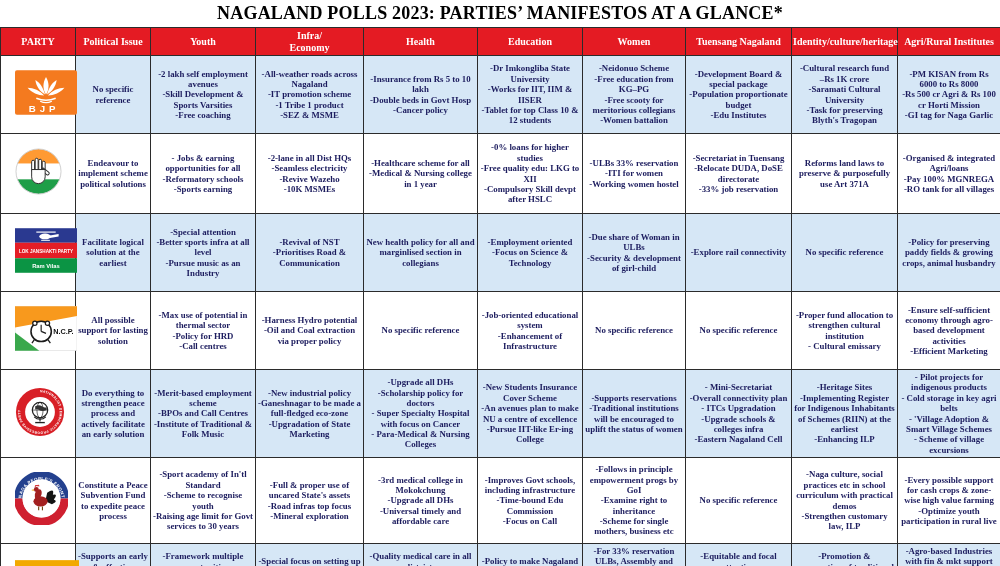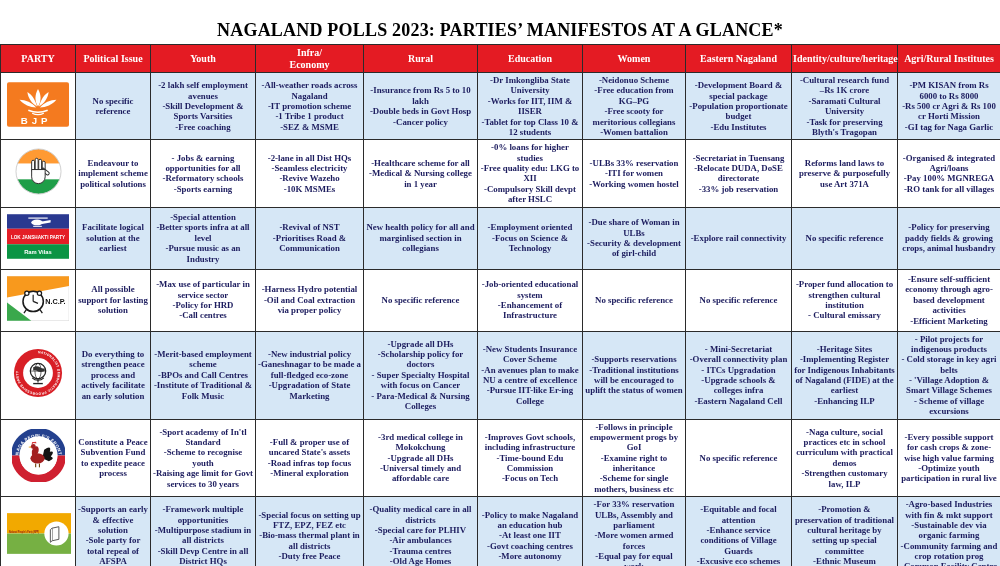--- a/index.html
+++ b/index.html
@@ -1,24 +1,24 @@
 <!DOCTYPE html>
 <html><head>
 <meta charset="utf-8">
 <style>
   html,body{margin:0;padding:0;background:#fff;}
   .page{width:1000px;font-family:"Liberation Serif",serif;color:#000;}
-  .title{margin:20px 0 3px;text-align:center;font-size:18px;font-weight:bold;letter-spacing:.2px;}
+  .title{margin:3px 0 3px;text-align:center;font-size:18px;font-weight:bold;letter-spacing:.2px;}
   table.grid{border-collapse:collapse;table-layout:fixed;width:1000px;}
   table.grid th, table.grid td{border:1px solid #2b2b2b;box-sizing:border-box;}
   thead th{background:#e41b23;color:#fff;font-size:10px;font-weight:bold;padding:2px 1px;
            white-space:pre-line;line-height:1.15;height:22px;}
   td.cell{white-space:pre-line;font-size:8.8px;font-weight:bold;color:#1c1c5e;
           text-align:center;vertical-align:middle;padding:2px 2px;line-height:1.18;}
-  td.party{background:#fff;text-align:center;vertical-align:middle;padding:6px;}
+  td.party{background:#fff;text-align:center;vertical-align:middle;padding:14px;}
   tbody tr:nth-child(odd) td.cell{background:#d6e7f6;}
   tbody tr:nth-child(even) td.cell{background:#ffffff;}
   tbody tr:nth-child(1){height:61px}
   tbody tr:nth-child(2){height:59px}
   tbody tr:nth-child(3){height:45px}
   tbody tr:nth-child(4){height:45px}
   tbody tr:nth-child(5){height:75px}
   tbody tr:nth-child(6){height:70px}
   tbody tr:nth-child(7){height:75px}
   tbody tr:nth-child(8){height:58px}
@@ -43,24 +43,24 @@
       <col style="width:106px">
         <col style="width:103px">
     </colgroup>
     <thead>
       <tr>
         <th>PARTY</th>
         <th>Political Issue</th>
         <th>Youth</th>
         <th>Infra/
 Economy</th>
-        <th>Rural</th>
+        <th>Health</th>
         <th>Education</th>
         <th>Women</th>
-        <th>Eastern Nagaland</th>
+        <th>Tuensang Nagaland</th>
         <th>Identity/culture/heritage</th>
         <th>Agri/Rural Institutes</th>
       </tr>
     </thead>
     <tbody>
 
       <tr id="row-bjp">
         <td class="party">
           <svg viewBox="0 0 64 46" width="62" height="45">
             <rect width="64" height="46" rx="2" fill="#f47a1f"></rect>
@@ -199,21 +199,21 @@
               <circle cx="33.5" cy="17.5" r="2.2" stroke-width="1.3"></circle>
               <line x1="27" y1="26" x2="27" y2="19" stroke-width="1.2"></line>
               <line x1="27" y1="26" x2="32" y2="28" stroke-width="1.2"></line>
               <line x1="20" y1="34.5" x2="17.5" y2="38" stroke-width="1.3"></line>
               <line x1="34" y1="34.5" x2="36.5" y2="38" stroke-width="1.3"></line>
             </g>
             <text x="50" y="29" text-anchor="middle" font-size="7.5" font-weight="bold" fill="#111">N.C.P.</text>
           </svg>
         </td>
       <td class="cell">All possible support for lasting solution</td>
-          <td class="cell">-Max use of particular in service sector
+          <td class="cell">-Max use of potential in thermal sector
 -Policy for HRD
 -Call centres</td>
           <td class="cell">-Harness Hydro potential
 -Oil and Coal extraction via proper policy</td>
           <td class="cell">No specific reference</td>
           <td class="cell">-Job-oriented educational system
 -Enhancement of Infrastructure</td>
           <td class="cell">No specific reference</td>
           <td class="cell">No specific reference</td>
           <td class="cell">-Proper fund allocation to strengthen cultural institution
@@ -259,21 +259,21 @@
 -An avenues plan to make NU a centre of excellence
 -Pursue IIT-like Er-ing College</td>
           <td class="cell">-Supports reservations
 -Traditional institutions will be encouraged to uplift the status of women</td>
           <td class="cell">- Mini-Secretariat
 -Overall connectivity plan
 - ITCs Upgradation
 -Upgrade schools &amp; colleges infra
 -Eastern Nagaland Cell</td>
           <td class="cell">-Heritage Sites
--Implementing Register for Indigenous Inhabitants of Nagaland (FIDE) at the earliest
+-Implementing Register for Indigenous Inhabitants of Schemes (RIIN) at the earliest
 -Enhancing ILP</td>
           <td class="cell">- Pilot projects for indigenous products
 - Cold storage in key agri belts
 - 'Village Adoption &amp; Smart Village Schemes
 - Scheme of village excursions</td>
         </tr>
 
       <tr id="row-npf">
         <td class="party">
           <svg viewBox="0 0 56 56" width="53" height="53">
@@ -308,21 +308,21 @@
 -Scheme to recognise youth
 -Raising age limit for Govt services to 30 years</td>
           <td class="cell">-Full &amp; proper use of uncared State's assets
 -Road infras top focus
 -Mineral exploration</td>
           <td class="cell">-3rd medical college in Mokokchung
 -Upgrade all DHs
 -Universal timely and affordable care</td>
           <td class="cell">-Improves Govt schools, including infrastructure
 -Time-bound Edu Commission
--Focus on Tech</td>
+-Focus on Call</td>
           <td class="cell">-Follows in principle empowerment progs by GoI
 -Examine right to inheritance
 -Scheme for single mothers, business etc</td>
           <td class="cell">No specific reference</td>
           <td class="cell">-Naga culture, social practices etc in  school curriculum with practical demos
 -Strengthen customary law, ILP</td>
           <td class="cell">-Every possible support for cash crops &amp; zone-wise  high value farming
 -Optimize youth participation in rural live</td>
         </tr>
 

